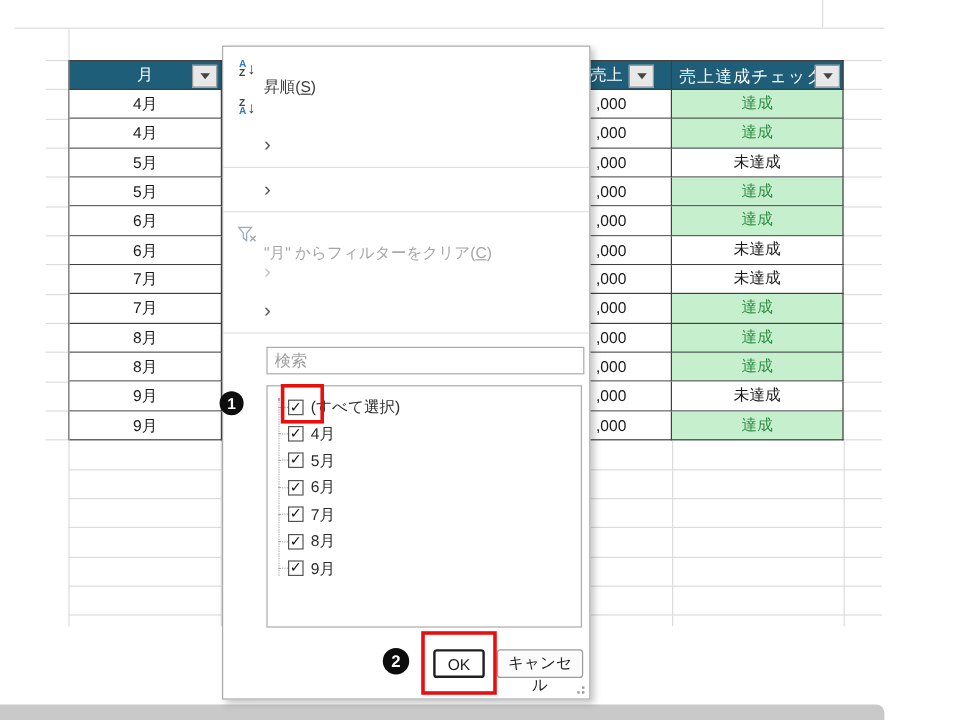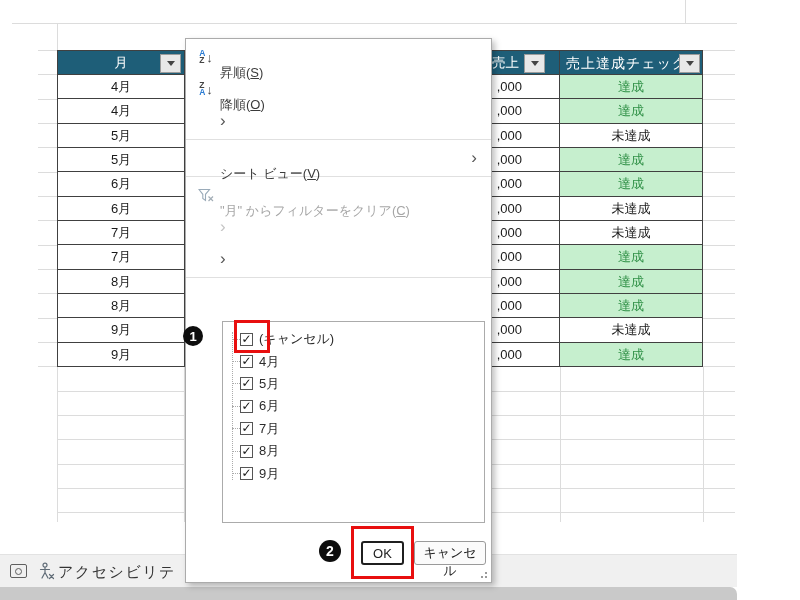--- a/index.html
+++ b/index.html
@@ -13,21 +13,21 @@
   .hcell{position:relative;height:25px;box-sizing:border-box;background:#1E5E78;color:#fff;
          border-top:1px solid #404040;border-right:1px solid #404040;border-bottom:1px solid #404040;
          font-size:13.5px;line-height:24px;}
   .hcell.center{text-align:center;}
   .hcell.right{text-align:right;padding-right:40px;}
   .hcell.chk{font-size:14px;letter-spacing:1px;text-align:left;padding-left:6px;overflow:hidden;white-space:nowrap;}
   .cell{height:24.33px;box-sizing:border-box;border-right:1px solid #404040;border-bottom:1px solid #404040;
         font-size:13px;line-height:23px;background:#fff;color:#1a1a1a;white-space:nowrap;overflow:hidden;}
   .cm{text-align:center;}
   .cs{text-align:right;padding-right:37px;}
-  .cc{text-align:center;}
+  .cc{text-align:center;font-family:Liberation Mono, monospace;}
   .cc.ok{background:#C6EFCE;color:#2E8F45;}
   .ddbtn{position:absolute;top:3px;width:21px;height:19px;background:#E8E8E8;border:1px solid #9B9B9B;
          padding:0;display:flex;align-items:center;justify-content:center;cursor:pointer;}
   .tri{width:0;height:0;border-left:4px solid transparent;border-right:4px solid transparent;border-top:5px solid #444;}
   
   .menu{position:absolute;left:185px;top:38px;width:307px;height:545px;background:#fff;
         border:1px solid #ABABAB;box-sizing:border-box;z-index:10;box-shadow:3px 3px 6px rgba(0,0,0,.25);}
   #menu-items{padding-top:2px;}
   .mitem{height:32px;display:flex;align-items:center;padding:0 6px 0 6px;font-size:13px;color:#3b3b3b;cursor:default;}
   .mitem .ico{width:28px;display:flex;align-items:center;justify-content:center;flex:none;}
@@ -209,30 +209,28 @@
           <span class="lbl">昇順(<u>S</u>)</span>
         </div>
         <div class="mitem">
           <span class="ico">
             <span class="sico">
               <span class="sdark">Z</span>
               <span class="sblue">A</span>
             </span>
             <span class="sarr">↓</span>
           </span>
-          <span class="lbl">降順(<u>O</u>)</span>
         </div>
         <div class="mitem">
           <span class="ico"></span>
           <span class="arr">›</span>
         </div>
         <div class="msep"></div>
         <div class="mitem">
           <span class="ico"></span>
-          <span class="lbl">シート ビュー(<u>V</u>)</span>
           <span class="arr">›</span>
         </div>
         <div class="msep"></div>
         <div class="mitem dis">
           <span class="ico">
             <svg width="16" height="15" viewBox="0 0 16 15">
               <path d="M1 1.5h10.5L7.5 6.3v6.2L4.8 10.4V6.3z" fill="none" stroke="#9AABB9" stroke-width="1.1"></path>
               <path d="M10.5 8.5l4.5 4.5M15 8.5l-4.5 4.5" stroke="#A2ADB6" stroke-width="1.2"></path>
             </svg>
           </span>
@@ -241,27 +239,28 @@
         <div class="mitem dis">
           <span class="ico"></span>
           <span class="arr">›</span>
         </div>
         <div class="mitem">
           <span class="ico"></span>
           <span class="arr">›</span>
         </div>
         <div class="msep"></div>
       </div>
+    <input class="search" type="text" placeholder="検索" style="">
     <div class="listbox">
       <div class="tree-vline"></div>
       <div id="checklist">
           <div class="chkrow">
             <span class="stub"></span>
             <span class="cbox">✓</span>
-            <span>(キャンセル)</span>
+            <span>(すべて選択)</span>
           </div>
           <div class="chkrow">
             <span class="stub"></span>
             <span class="cbox">✓</span>
             <span>4月</span>
           </div>
           <div class="chkrow">
             <span class="stub"></span>
             <span class="cbox">✓</span>
             <span>5月</span>
@@ -290,28 +289,19 @@
     </div>
     <button class="okbtn">OK</button>
     <button class="cancelbtn">キャンセル</button>
     <div class="grip">
         <i></i>
         <i></i>
         <i></i>
       </div>
   </div>
 
-  <div class="statusband">
-    <span class="macroicon"></span>
-    <svg class="a11y" width="17" height="18" viewBox="0 0 17 18">
-      <circle cx="7" cy="3.2" r="2" fill="none" stroke="#5F6B76" stroke-width="1.2"></circle>
-      <path d="M7 5.6v5M2.5 7.5h9M7 10.5l-3 5.5M7 10.5l3 5.5" fill="none" stroke="#5F6B76" stroke-width="1.2" stroke-linecap="round"></path>
-      <path d="M11.5 12.5l4 4M15.5 12.5l-4 4" stroke="#5F6B76" stroke-width="1.2" stroke-linecap="round"></path>
-    </svg>
-    <span class="statustext">アクセシビリテ</span>
-  </div>
   <div class="bottomstrip"></div>
 
   <div class="redrect r1"></div>
   <div class="redrect r2"></div>
   <div class="badge b1">1</div>
   <div class="badge b2">2</div>
 </div>
 
 </body></html>

